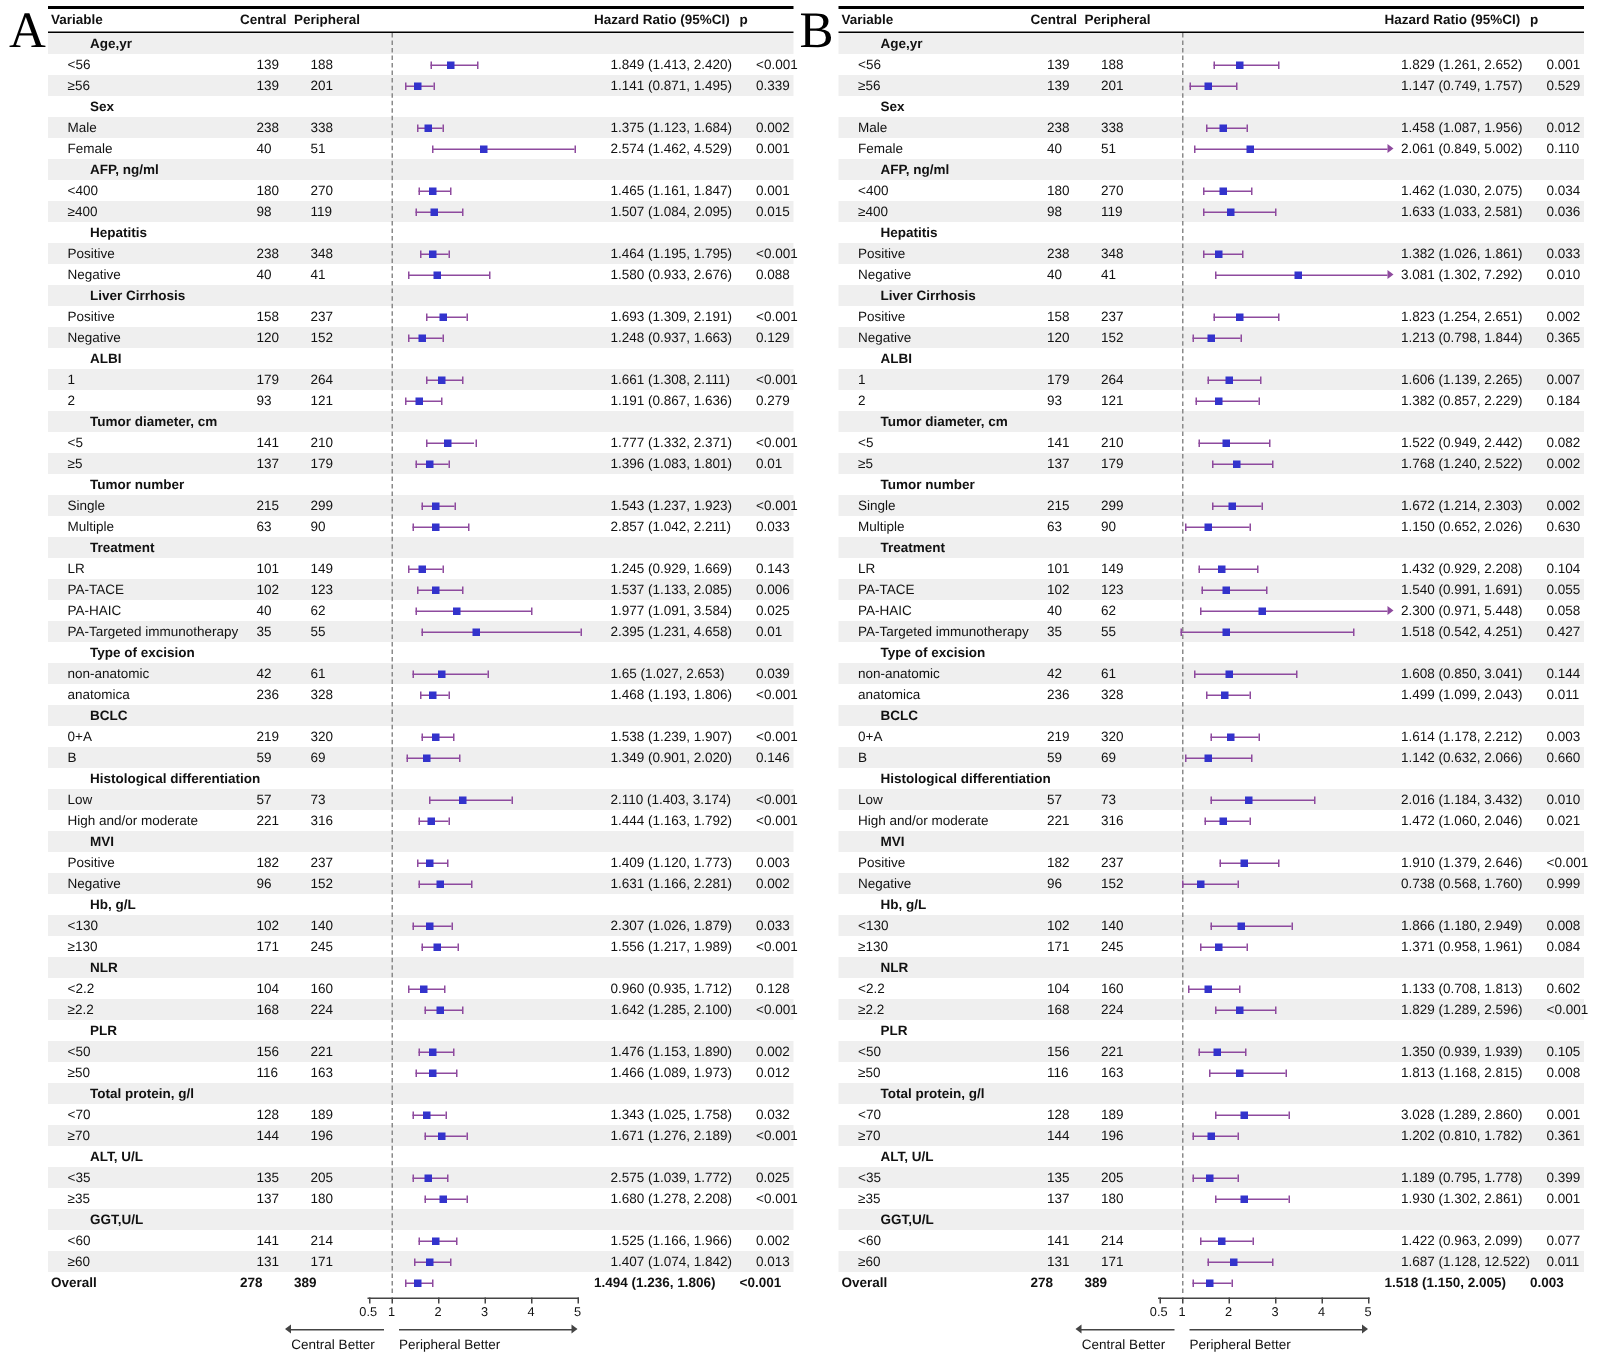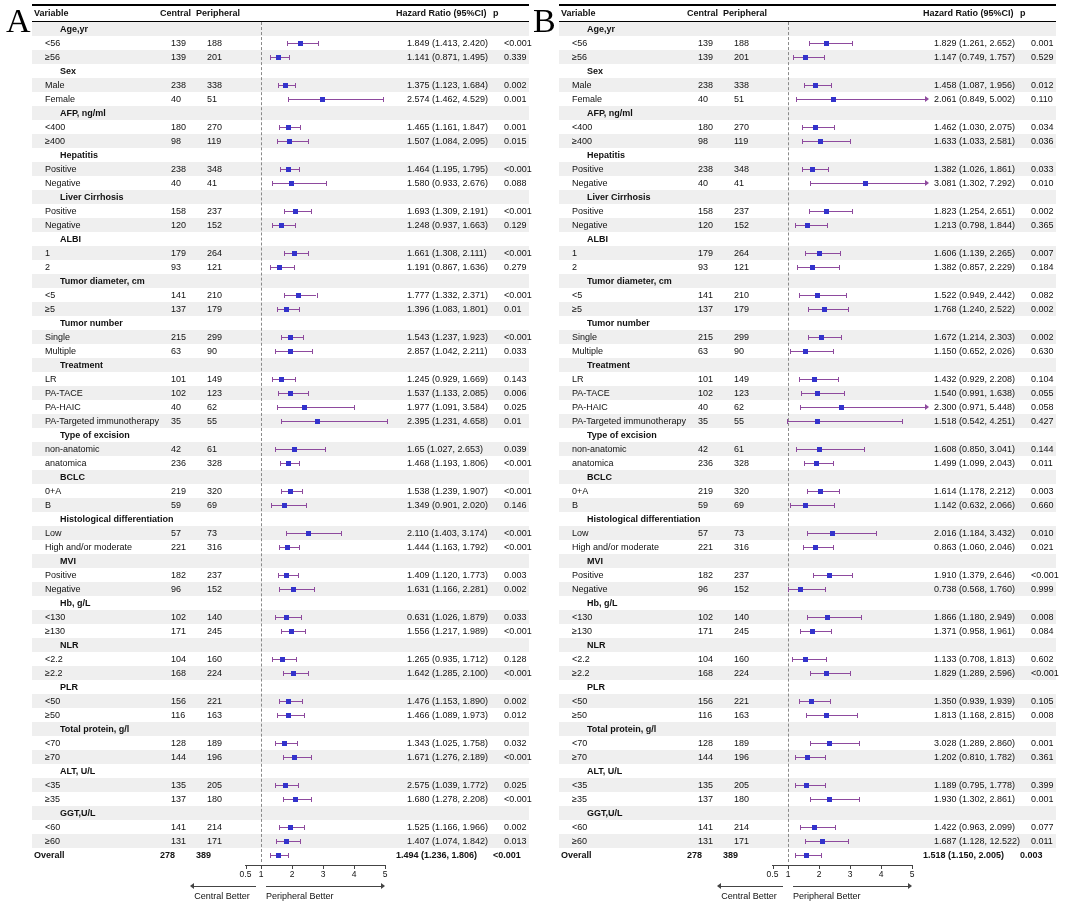--- a/index.html
+++ b/index.html
@@ -535,21 +535,21 @@
           <div class="row item even">
             <div class="cell c-var ind">&lt;130</div>
             <div class="cell c-cen">102</div>
             <div class="cell c-per">140</div>
             <div class="cell c-plot">
               <div class="ci" style="left: 17.806px; width: 26.443px;"></div>
               <div class="cap" style="left: 17.806px;"></div>
               <div class="cap" style="left: 44.249px;"></div>
               <div class="mark" style="left: 26.559px;"></div>
             </div>
-            <div class="cell c-hr">0.631 (1.026, 1.879)</div>
+            <div class="cell c-hr">2.307 (1.026, 1.879)</div>
             <div class="cell c-p">0.033</div>
           </div>
           <div class="row item odd">
             <div class="cell c-var ind">≥130</div>
             <div class="cell c-cen">171</div>
             <div class="cell c-per">245</div>
             <div class="cell c-plot">
               <div class="ci" style="left: 23.727px; width: 23.932px;"></div>
               <div class="cap" style="left: 23.727px;"></div>
               <div class="cap" style="left: 47.659px;"></div>
@@ -569,21 +569,21 @@
           <div class="row item odd">
             <div class="cell c-var ind">&lt;2.2</div>
             <div class="cell c-cen">104</div>
             <div class="cell c-per">160</div>
             <div class="cell c-plot">
               <div class="ci" style="left: 14.985px; width: 24.087px;"></div>
               <div class="cap" style="left: 14.985px;"></div>
               <div class="cap" style="left: 39.072px;"></div>
               <div class="mark" style="left: 22.715px;"></div>
             </div>
-            <div class="cell c-hr">1.265 (0.935, 1.712)</div>
+            <div class="cell c-hr">0.960 (0.935, 1.712)</div>
             <div class="cell c-p">0.128</div>
           </div>
           <div class="row item even">
             <div class="cell c-var ind">≥2.2</div>
             <div class="cell c-cen">168</div>
             <div class="cell c-per">224</div>
             <div class="cell c-plot">
               <div class="ci" style="left: 25.835px; width: 25.265px;"></div>
               <div class="cap" style="left: 25.835px;"></div>
               <div class="cap" style="left: 51.1px;"></div>
@@ -1079,21 +1079,21 @@
           <div class="row item even">
             <div class="cell c-var ind">PA-TACE</div>
             <div class="cell c-cen">102</div>
             <div class="cell c-per">123</div>
             <div class="cell c-plot">
               <div class="ci" style="left: 16.721px; width: 43.493px;"></div>
               <div class="cap" style="left: 16.721px;"></div>
               <div class="cap" style="left: 60.214px;"></div>
               <div class="mark" style="left: 31.24px;"></div>
             </div>
-            <div class="cell c-hr">1.540 (0.991, 1.638)</div>
+            <div class="cell c-hr">1.540 (0.991, 1.691)</div>
             <div class="cell c-p">0.055</div>
           </div>
           <div class="row item odd">
             <div class="cell c-var ind">PA-HAIC</div>
             <div class="cell c-cen">40</div>
             <div class="cell c-per">62</div>
             <div class="cell c-plot">
               <div class="ci" style="left: 16.101px; width: 124.899px;"></div>
               <div class="cap" style="left: 16.101px;"></div>
               <div class="tri-r" style="left: 141px;"></div>
@@ -1207,21 +1207,21 @@
           <div class="row item odd">
             <div class="cell c-var ind">High and/or moderate</div>
             <div class="cell c-cen">221</div>
             <div class="cell c-per">316</div>
             <div class="cell c-plot">
               <div class="ci" style="left: 18.86px; width: 30.566px;"></div>
               <div class="cap" style="left: 18.86px;"></div>
               <div class="cap" style="left: 49.426px;"></div>
               <div class="mark" style="left: 29.132px;"></div>
             </div>
-            <div class="cell c-hr">0.863 (1.060, 2.046)</div>
+            <div class="cell c-hr">1.472 (1.060, 2.046)</div>
             <div class="cell c-p">0.021</div>
           </div>
           <div class="row group even">
             <div class="cell c-var">MVI</div>
             <div class="cell c-cen"></div>
             <div class="cell c-per"></div>
             <div class="cell c-plot"></div>
             <div class="cell c-hr"></div>
             <div class="cell c-p"></div>
           </div>

